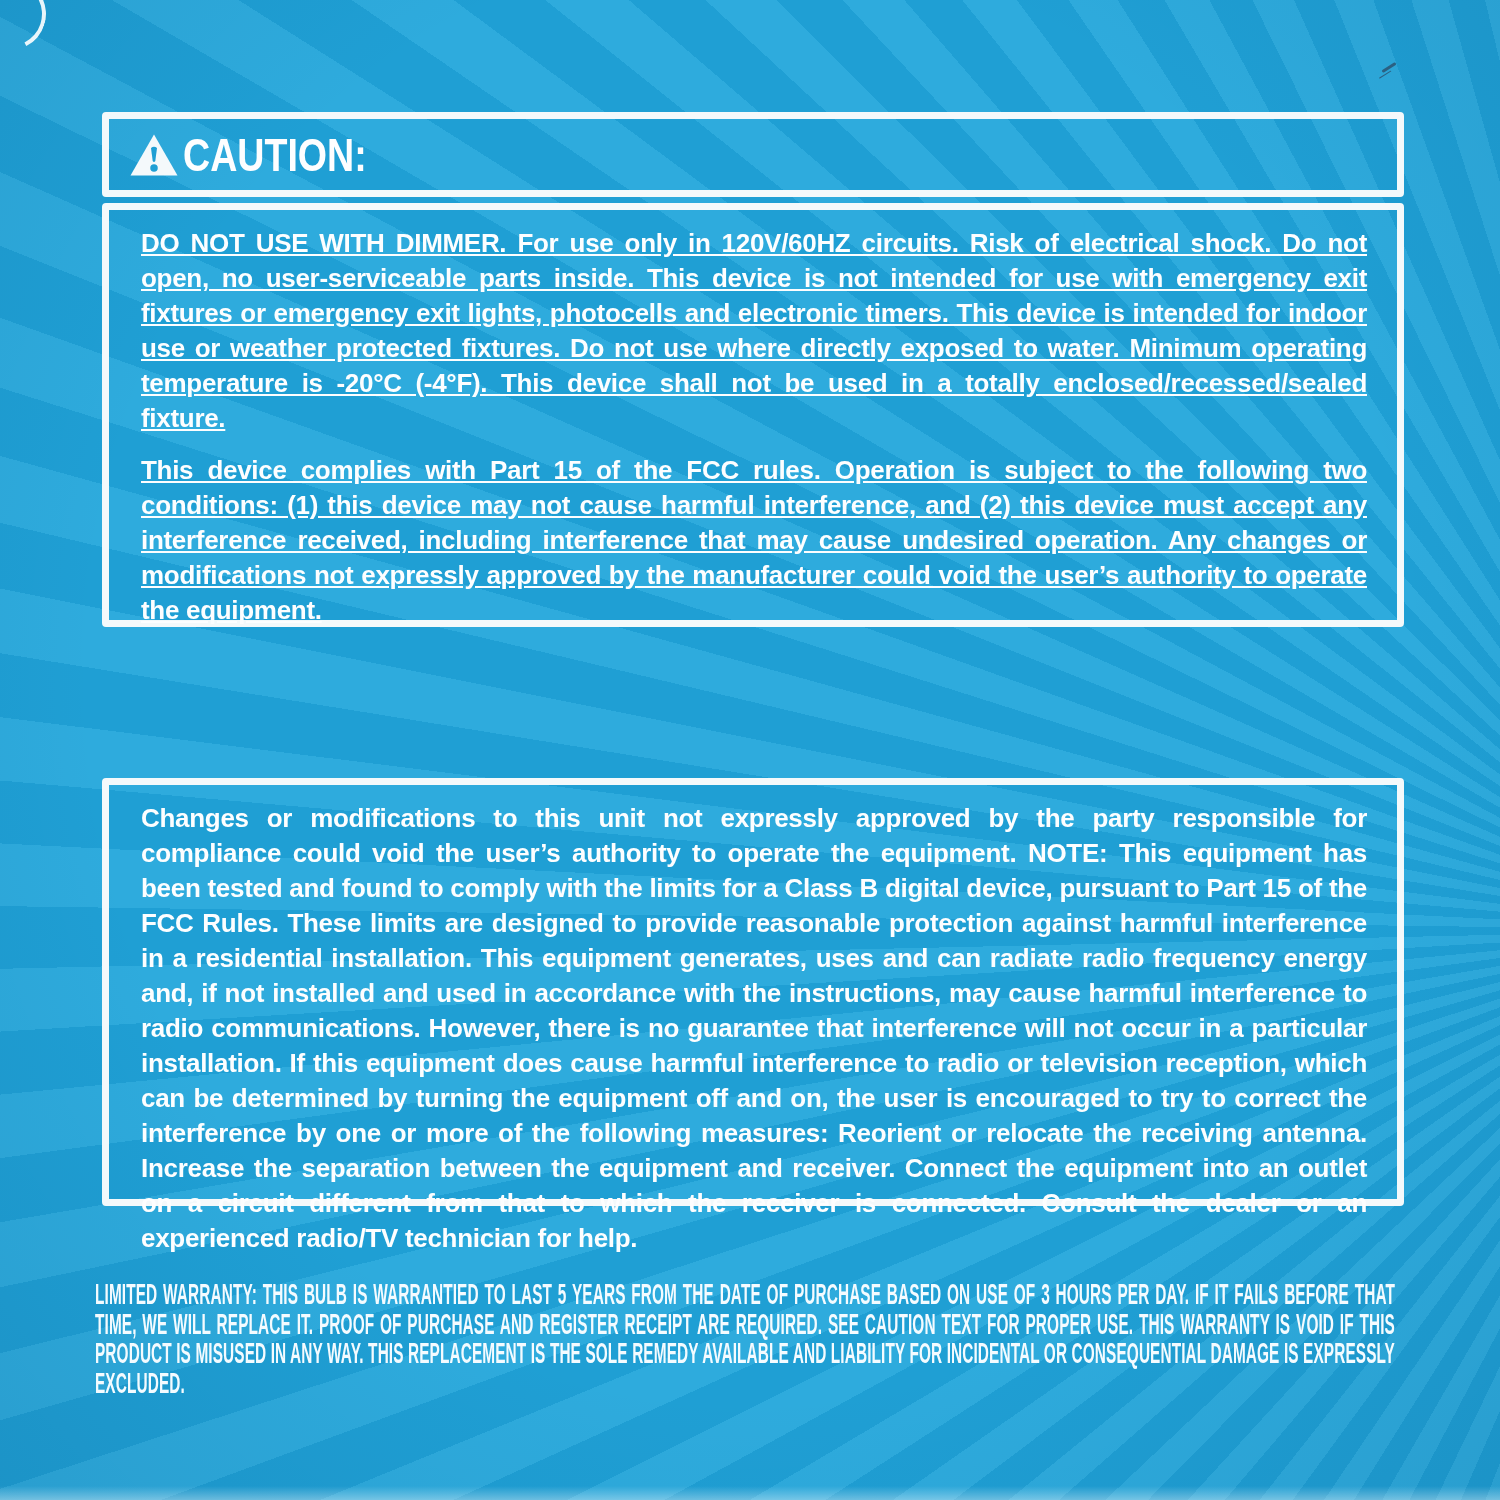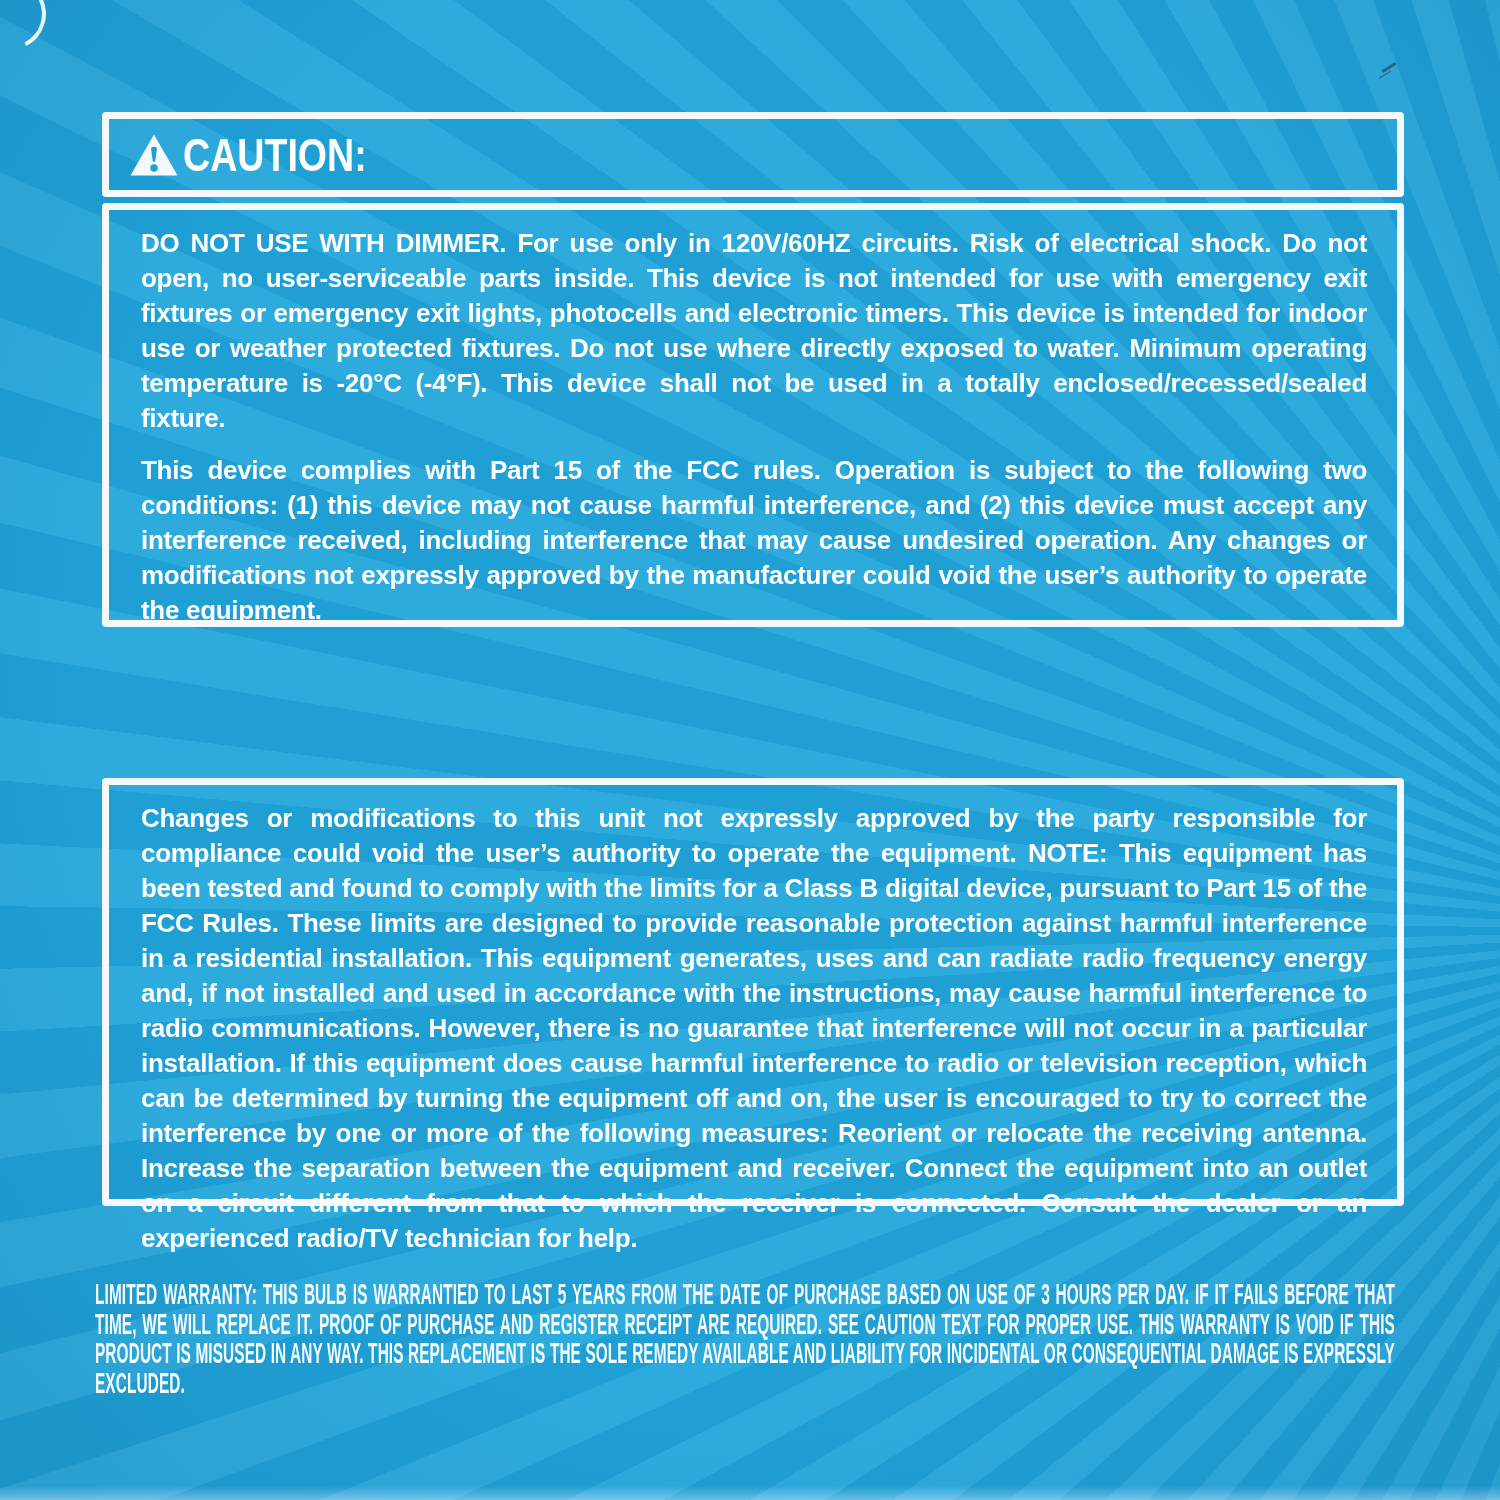--- a/index.html
+++ b/index.html
@@ -31,21 +31,21 @@
     background:#2b4a66;border-radius:2px;transform:rotate(-32deg);
     box-shadow:-7px 4px 0 -1px #2b4a66;opacity:.75;
   }
 
   .box{
     position:absolute;left:95px;width:1302px;box-sizing:border-box;
     border:7px solid #f4f9fb;border-radius:4px;color:#fdfeff;margin-left:7px;
   }
   .header-box{display:flex;align-items:center;padding-left:20px;}
   .caution-header{top:112px;height:85px;}
-  .caution-body  {top:203px;height:424px;}
+  .caution-body  {top:203px;height:424px;text-decoration:underline;}
   .warning-header{top:683px;height:89px;}
   .warning-body  {top:778px;height:428px;}
 
   .tri-icon{display:inline-block;line-height:0;margin-right:4px;flex:0 0 auto;}
   .tri-icon svg{display:block;}
 
   .box-title{
     margin:0;font-size:47px;font-weight:bold;letter-spacing:0px;
     transform:scaleX(0.80);transform-origin:left center;white-space:nowrap;
   }

